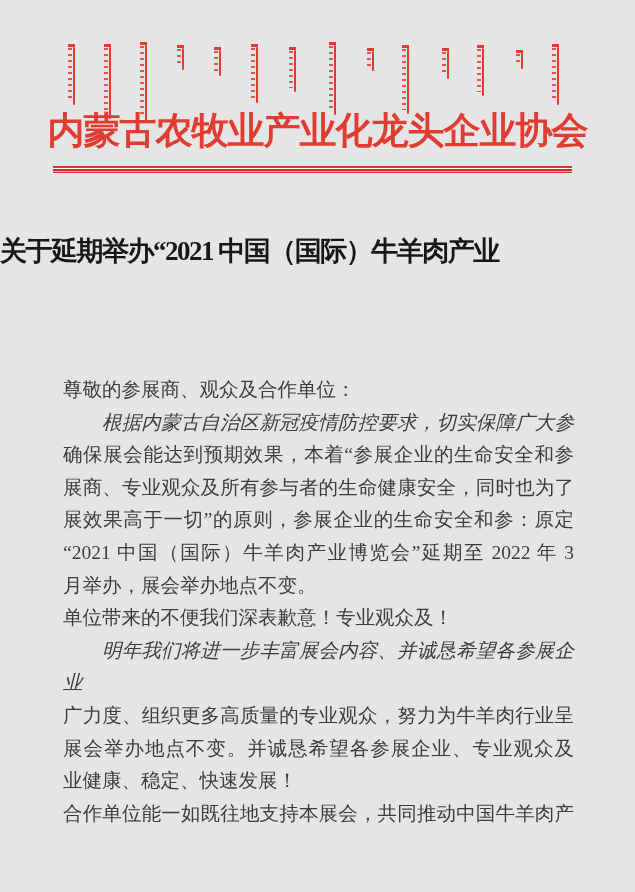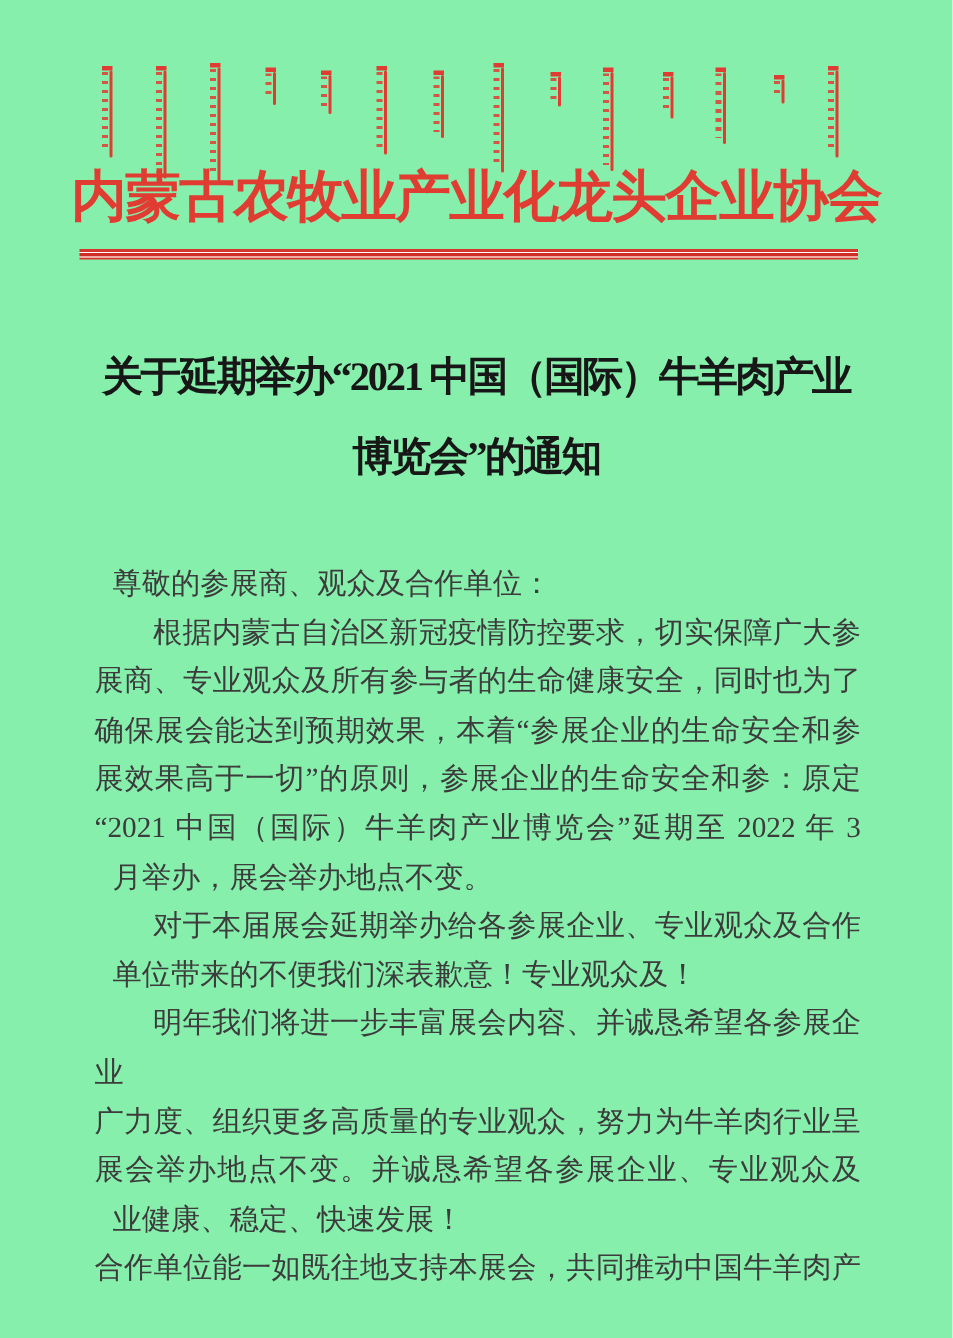--- a/index.html
+++ b/index.html
@@ -5,21 +5,21 @@
   :root{
     --red:#e03c32;
     --rule-red:#d6352c;
     --title-color:#171717;
     --body-color:#3c3c3c;
   }
   html,body{margin:0;padding:0;background:#ffffff;}
   .page{
     position:relative;
     width:635px;height:892px;
-    background:#86efac;
+    background:#e5e5e5;
     overflow:hidden;
     font-family:"Liberation Serif","DejaVu Serif",serif;
   }
   
   .mongolian-band{position:absolute;inset:0;pointer-events:none;}
   .mcol{
     position:absolute;width:7px;
     border-top:3px solid var(--red);
   }
   .mcol::before{
@@ -45,41 +45,40 @@
       180deg,
       var(--rule-red) 0 2px,
       #ffffff 2px 3px,
       #cf2e27 3px 5px,
       #f2aaa5 5px 6px,
       var(--rule-red) 6px 7px);
   }
   
   .doc-title{
     position:absolute;left:0;right:0;top:225px;margin:0;
-    text-align:center;
     color:var(--title-color);
     font-size:27px;font-weight:bold;
     letter-spacing:-1.5px;
   }
   .doc-title .title-line{line-height:53px;white-space:nowrap;}
   
   .notice-body{
     position:absolute;left:63px;top:374px;width:511px;
     color:var(--body-color);
     font-size:19.5px;
     line-height:32.6px;
   }
   .para{margin:0;}
   .line{
     text-align:justify;
     text-align-last:justify;
     text-justify:inter-character;
   }
-  .line.last{text-align-last:left;margin-left:12px;}
-  .line.indent{text-indent:2em;}
+  .line.last{text-align-last:left;}
+  .line.indent{text-indent:2em;font-style:italic;}
 </style>
 </head>
 <body>
 
 <div class="page">
 
   <div class="mongolian-band">
       <div class="mcol" style="left: 68px; top: 44px; height: 58px;"></div>
       <div class="mcol" style="left: 104px; top: 44px; height: 72px;"></div>
       <div class="mcol" style="left: 140px; top: 42px; height: 76px;"></div>
@@ -95,37 +94,35 @@
       <div class="mcol" style="left: 516px; top: 50px; height: 16px;"></div>
       <div class="mcol" style="left: 552px; top: 44px; height: 58px;"></div>
     </div>
 
   <div class="org-name">内蒙古农牧业产业化龙头企业协会</div>
 
   <div class="red-rule"></div>
 
   <h1 class="doc-title">
     <div class="title-line">关于延期举办“2021 中国（国际）牛羊肉产业</div>
-    <div class="title-line">博览会”的通知</div>
   </h1>
 
   <div class="notice-body">
       <div class="para">
         <div class="line last">尊敬的参展商、观众及合作单位：</div>
       </div>
       <div class="para">
         <div class="line indent">根据内蒙古自治区新冠疫情防控要求，切实保障广大参</div>
+        <div class="line">确保展会能达到预期效果，本着“参展企业的生命安全和参</div>
         <div class="line">展商、专业观众及所有参与者的生命健康安全，同时也为了</div>
-        <div class="line">确保展会能达到预期效果，本着“参展企业的生命安全和参</div>
         <div class="line">展效果高于一切”的原则，参展企业的生命安全和参：原定</div>
         <div class="line">“2021 中国（国际）牛羊肉产业博览会”延期至 2022 年 3</div>
         <div class="line last">月举办，展会举办地点不变。</div>
       </div>
       <div class="para">
-        <div class="line indent">对于本届展会延期举办给各参展企业、专业观众及合作</div>
         <div class="line last">单位带来的不便我们深表歉意！专业观众及！</div>
       </div>
       <div class="para">
         <div class="line indent">明年我们将进一步丰富展会内容、并诚恳希望各参展企业</div>
         <div class="line">广力度、组织更多高质量的专业观众，努力为牛羊肉行业呈</div>
         <div class="line">展会举办地点不变。并诚恳希望各参展企业、专业观众及</div>
         <div class="line last">业健康、稳定、快速发展！</div>
         <div class="line">合作单位能一如既往地支持本展会，共同推动中国牛羊肉产</div>
       </div>
     </div>

